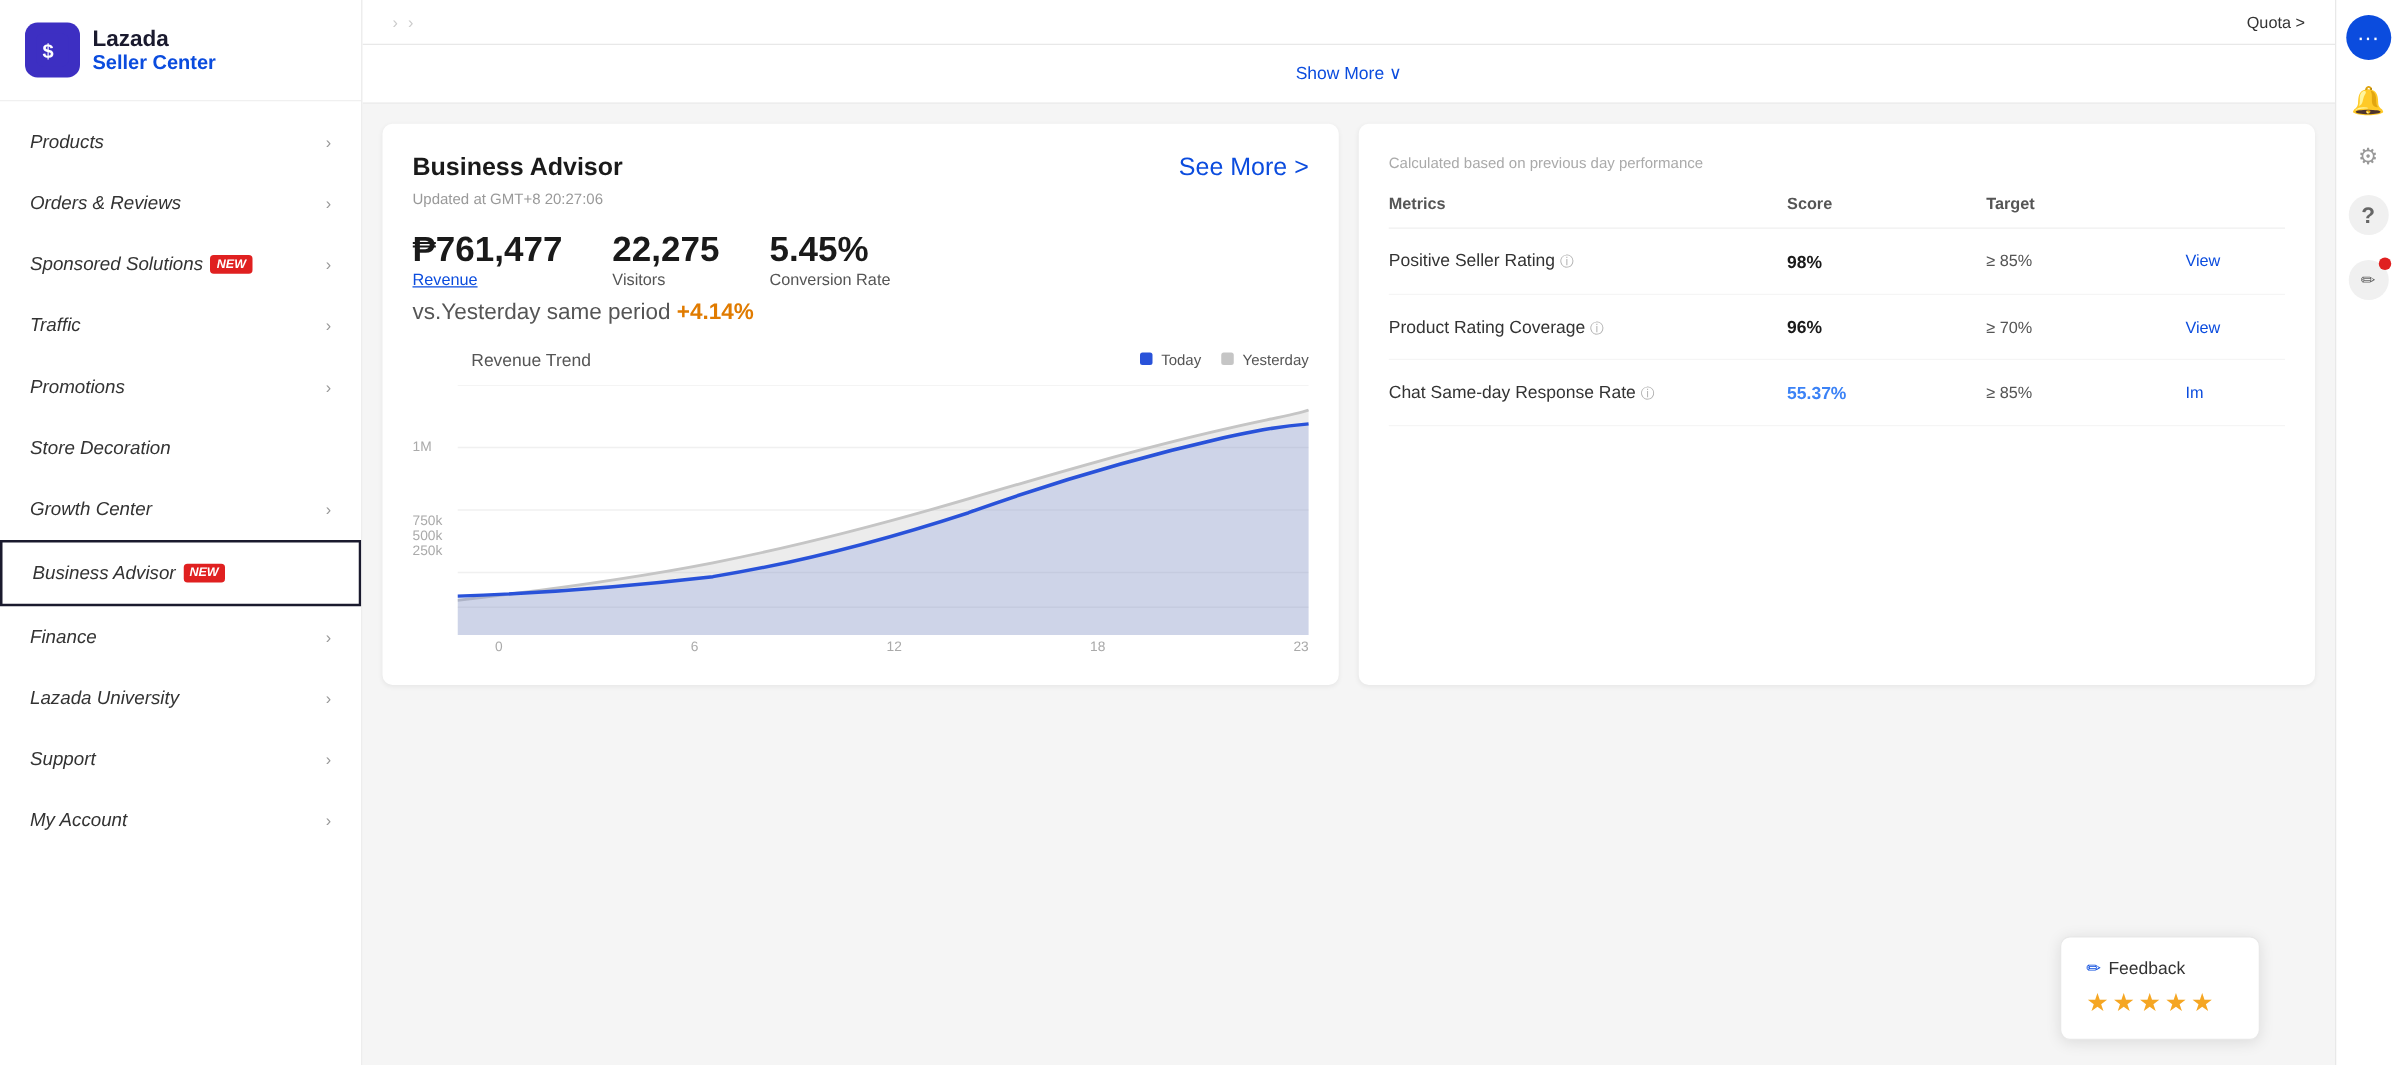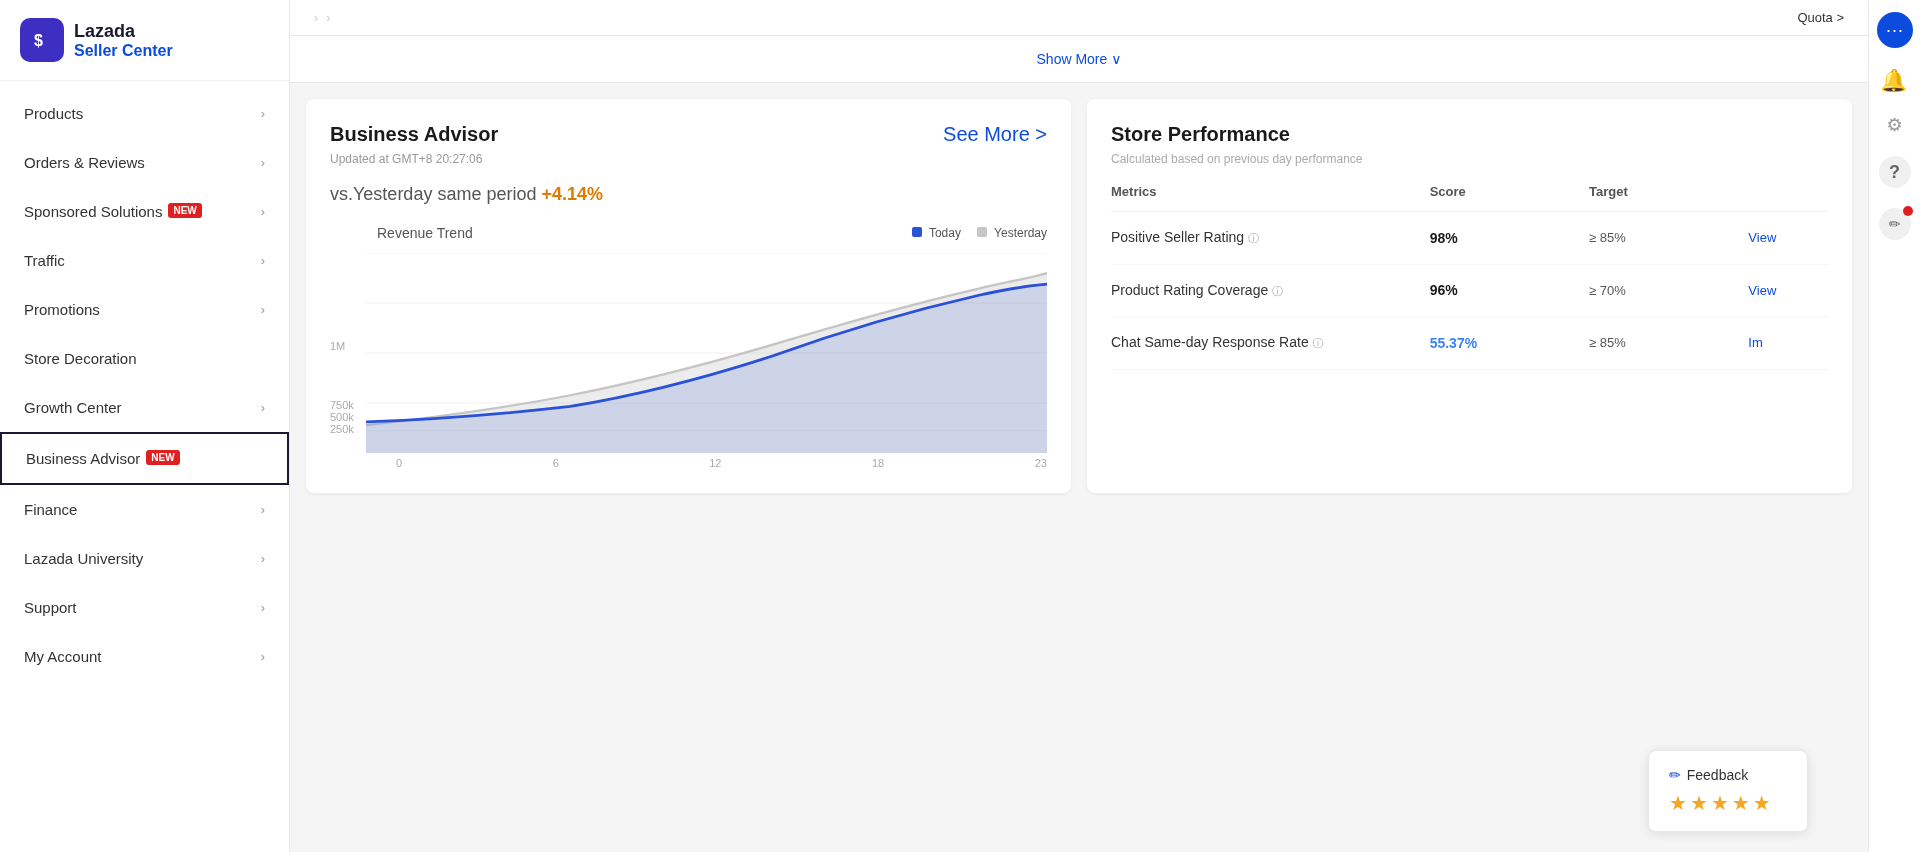--- a/index.html
+++ b/index.html
@@ -61,21 +61,21 @@
     .nav-item .badge-new {
       background: #e02020;
       color: #fff;
       font-size: 10px;
       font-weight: 700;
       padding: 2px 5px;
       border-radius: 3px;
       margin-left: 6px;
       text-transform: uppercase;
     }
-    .nav-item-label { display: flex; align-items: flex-start; }
+    .nav-item-label { display: flex; align-items: center; font-style: italic; }
 
     
     .main {
       flex: 1;
       overflow-y: auto;
       background: #f5f5f5;
       position: relative;
     }
 
     
@@ -199,21 +199,21 @@
     }
     .chart-svg { width: 100%; height: 100%; }
 
     .y-labels {
       position: absolute;
       left: 0;
       top: 0;
       height: 100%;
       display: flex;
       flex-direction: column;
-      justify-content: flex-end;
+      justify-content: center;
       font-size: 11px;
       color: #aaa;
       padding-bottom: 18px;
     }
     .x-labels {
       display: flex;
       justify-content: space-between;
       font-size: 11px;
       color: #aaa;
       padding: 4px 0 0 30px;
@@ -404,20 +404,34 @@
 
   <div class="dashboard-row">
 
     <div class="card card-business">
       <div class="card-header">
         <span class="card-title">Business Advisor</span>
         <a class="see-more-link">See More &gt;</a>
       </div>
       <div class="card-subtitle">Updated at GMT+8 20:27:06</div>
 
+      <div class="metrics-row">
+        <div>
+          <div class="metric-value">₱761,477</div>
+          <div class="metric-label">Revenue</div>
+        </div>
+        <div>
+          <div class="metric-value">22,275</div>
+          <div class="metric-label-plain">Visitors</div>
+        </div>
+        <div>
+          <div class="metric-value">5.45%</div>
+          <div class="metric-label-plain">Conversion Rate</div>
+        </div>
+      </div>
 
       <div class="vs-yesterday">
         <span>vs.Yesterday same period</span>
         <span class="positive">+4.14%</span>
       </div>
 
       <div class="chart-header">
         <span class="chart-title">Revenue Trend</span>
         <div class="chart-legend">
           <span>
@@ -461,23 +475,20 @@
             <span>6</span>
             <span>12</span>
             <span>18</span>
             <span>23</span>
           </div>
         </div>
       </div>
     </div>
 
     <div class="card card-performance">
-      <div class="card-header">
-        <span class="card-title">Store Performance</span>
-      </div>
       <div class="perf-subtitle">Calculated based on previous day performance</div>
 
       <div class="perf-table-header">
         <span>Metrics</span>
         <span>Score</span>
         <span>Target</span>
         <span></span>
       </div>
 
       <div id="perf-rows-container">

